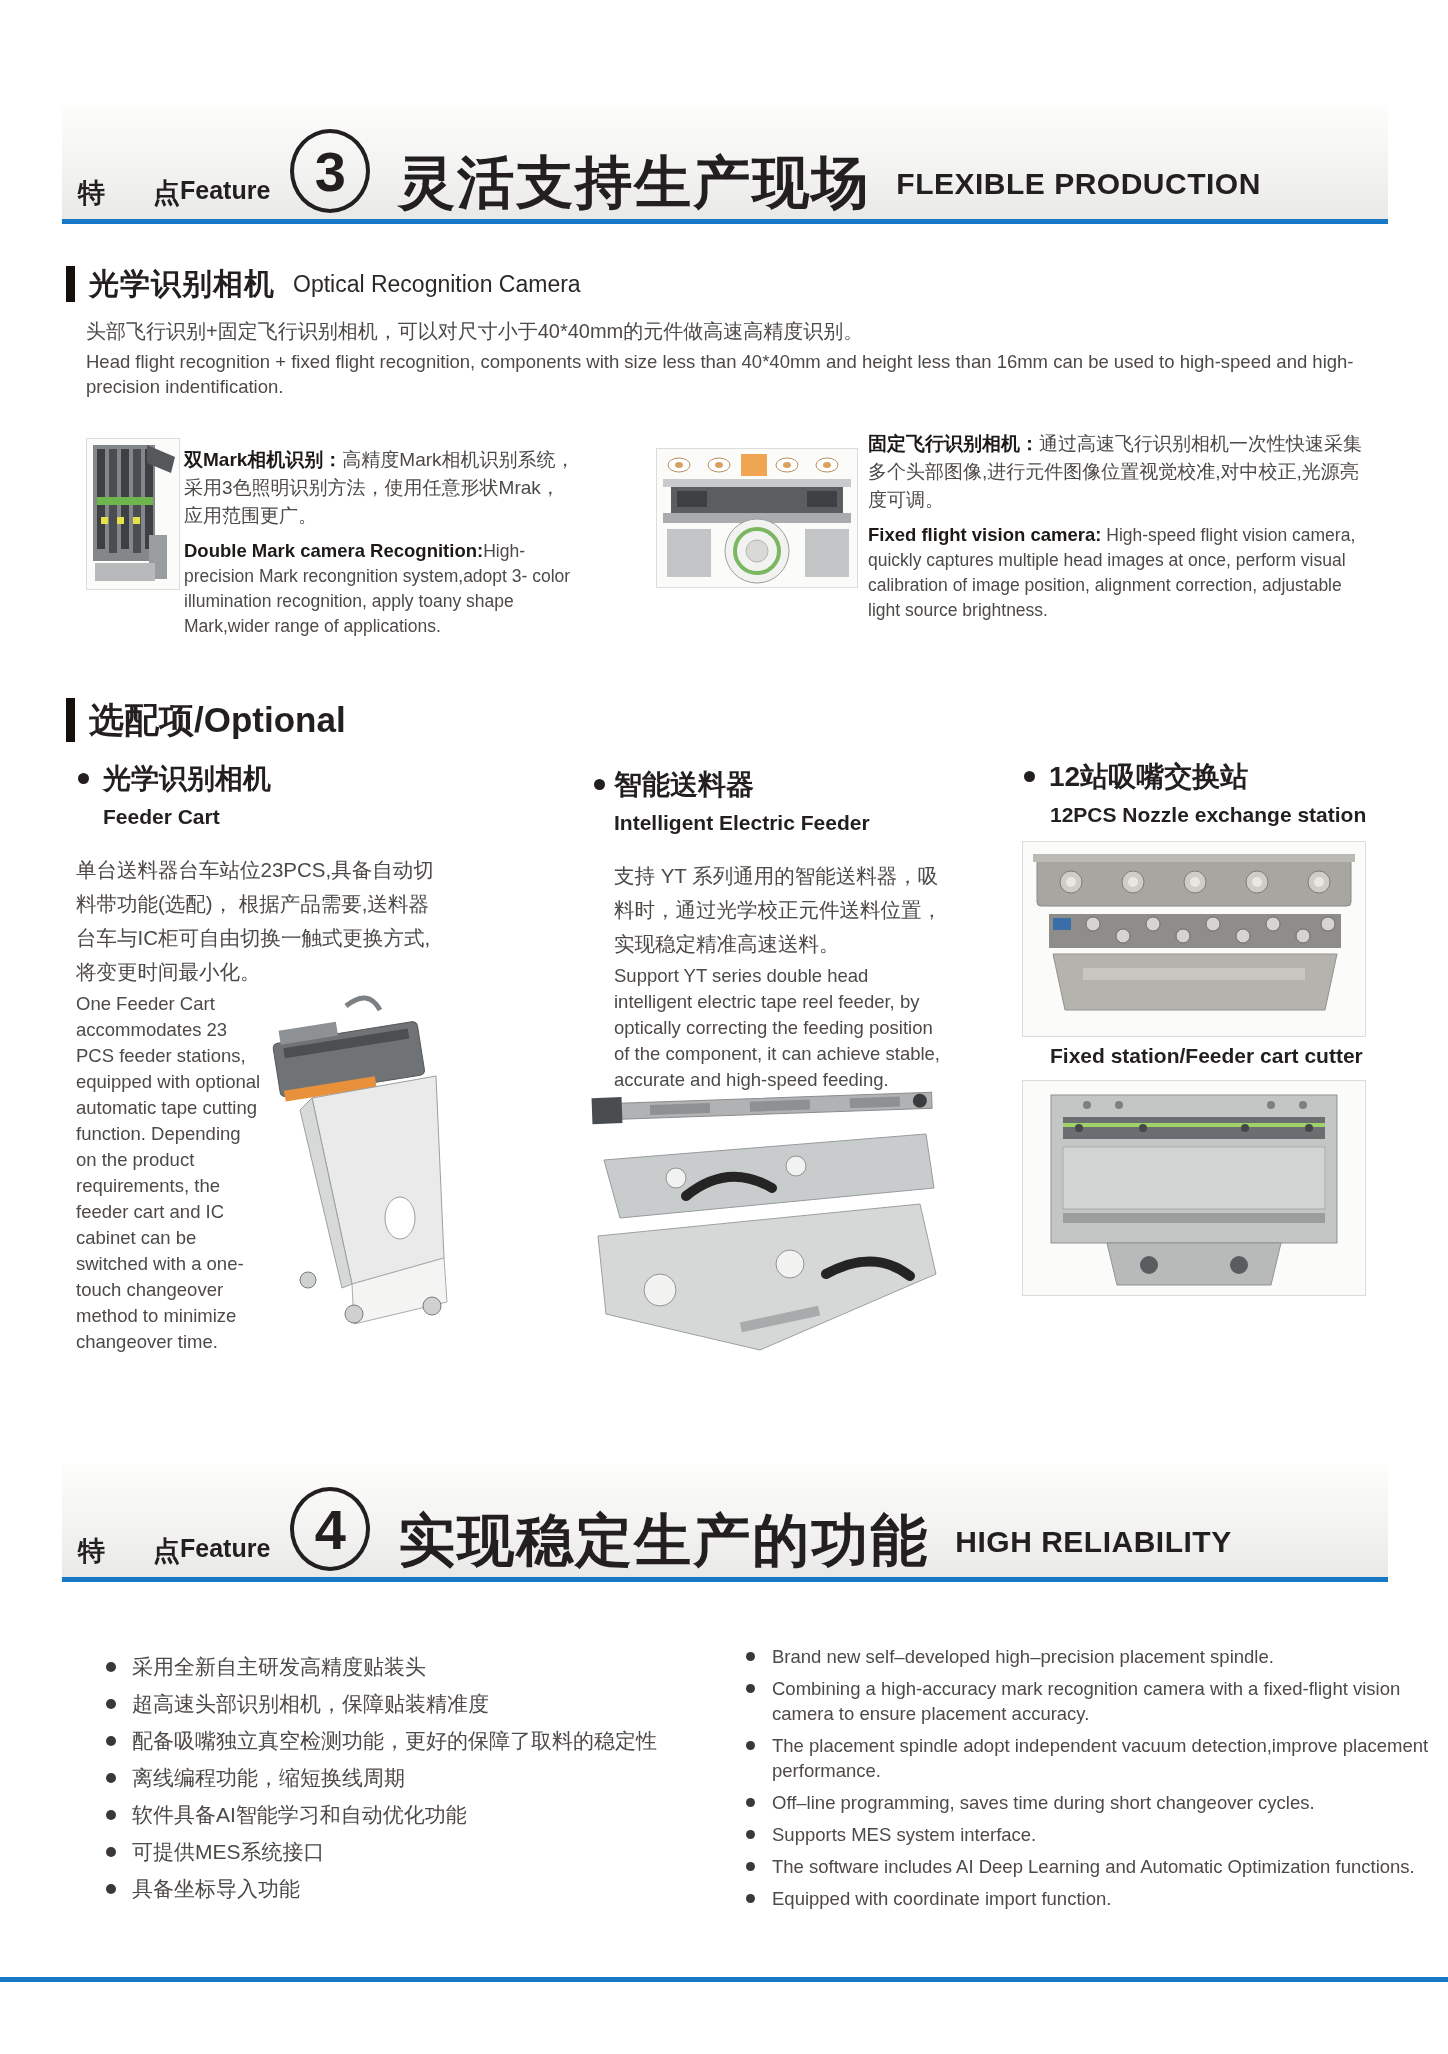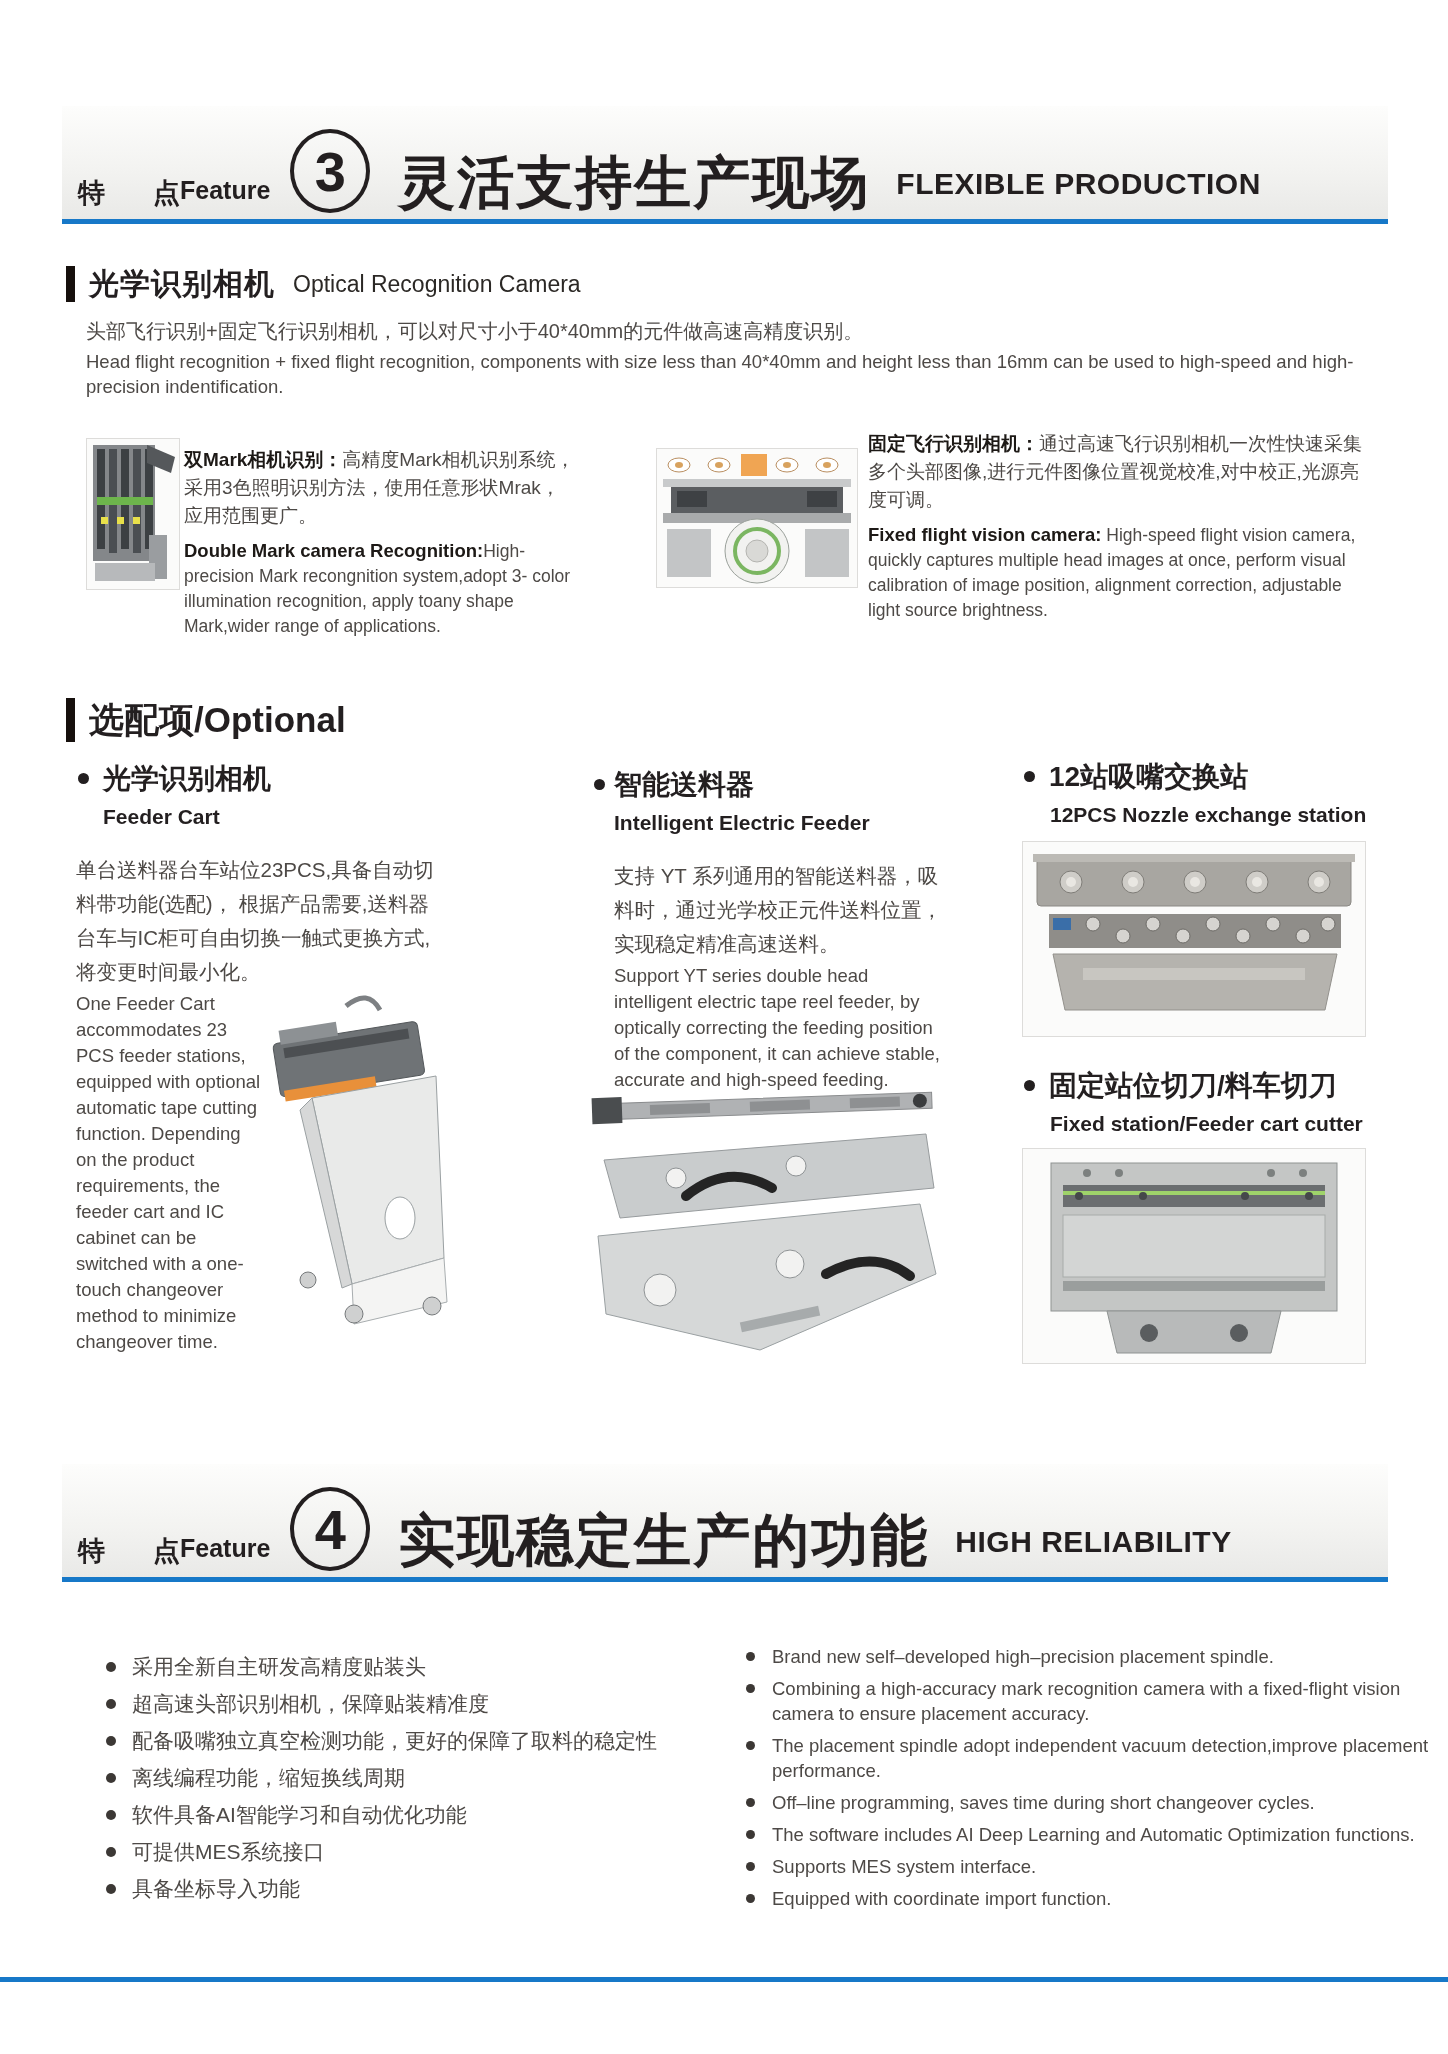--- a/index.html
+++ b/index.html
@@ -217,21 +217,20 @@
       <circle cx="190" cy="82" r="7" fill="#d6d4d0" stroke="#6e6c68"></circle>
         <circle cx="220" cy="94" r="7" fill="#d6d4d0" stroke="#6e6c68"></circle>
       <circle cx="250" cy="82" r="7" fill="#d6d4d0" stroke="#6e6c68"></circle>
         <circle cx="280" cy="94" r="7" fill="#d6d4d0" stroke="#6e6c68"></circle>
       <circle cx="305" cy="82" r="7" fill="#d6d4d0" stroke="#6e6c68"></circle>
       <polygon points="30,112 314,112 302,168 42,168" fill="#b5b3ae" stroke="#93918c"></polygon>
       <rect x="60" y="126" width="222" height="12" fill="#c8c6c1"></rect>
     </svg>
   </div>
 
-  <div class="col-title" style="margin-top:30px">固定站位切刀/料车切刀</div>
   <div class="col-sub" style="padding-left:28px">Fixed station/Feeder cart cutter</div>
   <div class="imgbox" style="width:344px;height:216px;margin-top:12px">
     <svg width="342" height="214" viewBox="0 0 342 214">
       <rect x="28" y="14" width="286" height="148" fill="#c4c6c5" stroke="#8f9392"></rect>
       <circle cx="64" cy="24" r="4" fill="#7c807f"></circle>
         <circle cx="96" cy="24" r="4" fill="#7c807f"></circle>
       <circle cx="248" cy="24" r="4" fill="#7c807f"></circle>
         <circle cx="280" cy="24" r="4" fill="#7c807f"></circle>
       <rect x="40" y="36" width="262" height="22" fill="#6b6e70"></rect>
       <rect x="40" y="42" width="262" height="4" fill="#9fd36a"></rect>
@@ -268,18 +267,18 @@
   <li>软件具备AI智能学习和自动优化功能</li>
   <li>可提供MES系统接口</li>
   <li>具备坐标导入功能</li>
 </ul>
 
 <ul class="abs blist enlist" style="top:1644px;left:742px;width:690px">
   <li>Brand new self–developed high–precision placement spindle.</li>
   <li>Combining a high-accuracy mark recognition camera with a fixed-flight vision camera to ensure placement accuracy.</li>
   <li>The placement spindle adopt independent vacuum detection,improve placement  performance.</li>
   <li>Off–line programming, saves time during short changeover cycles.</li>
+  <li>Supports  MES system interface.</li>
   <li>The software includes AI Deep Learning and Automatic Optimization functions.</li>
-  <li>Supports  MES system interface.</li>
   <li>Equipped with coordinate import function.</li>
 </ul>
 
 <div class="abs blue-rule" style="top:1977px;left:0;width:1448px;height:5px"></div>
 
 </body></html>

